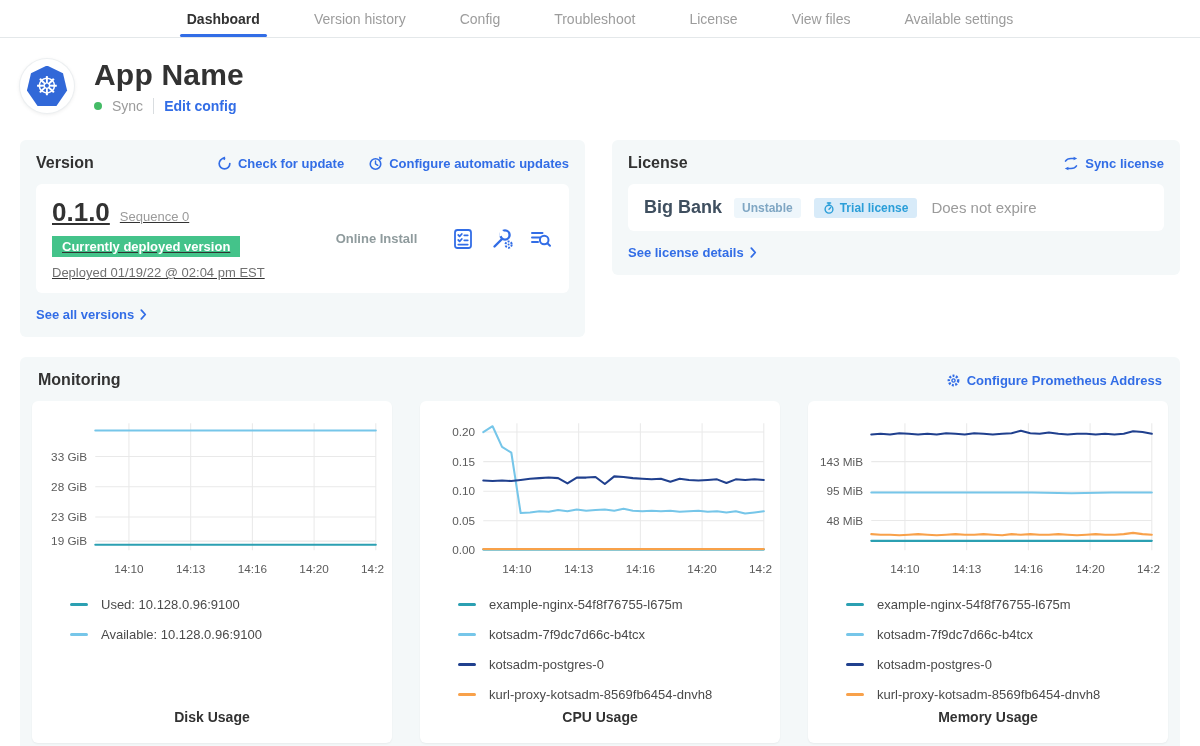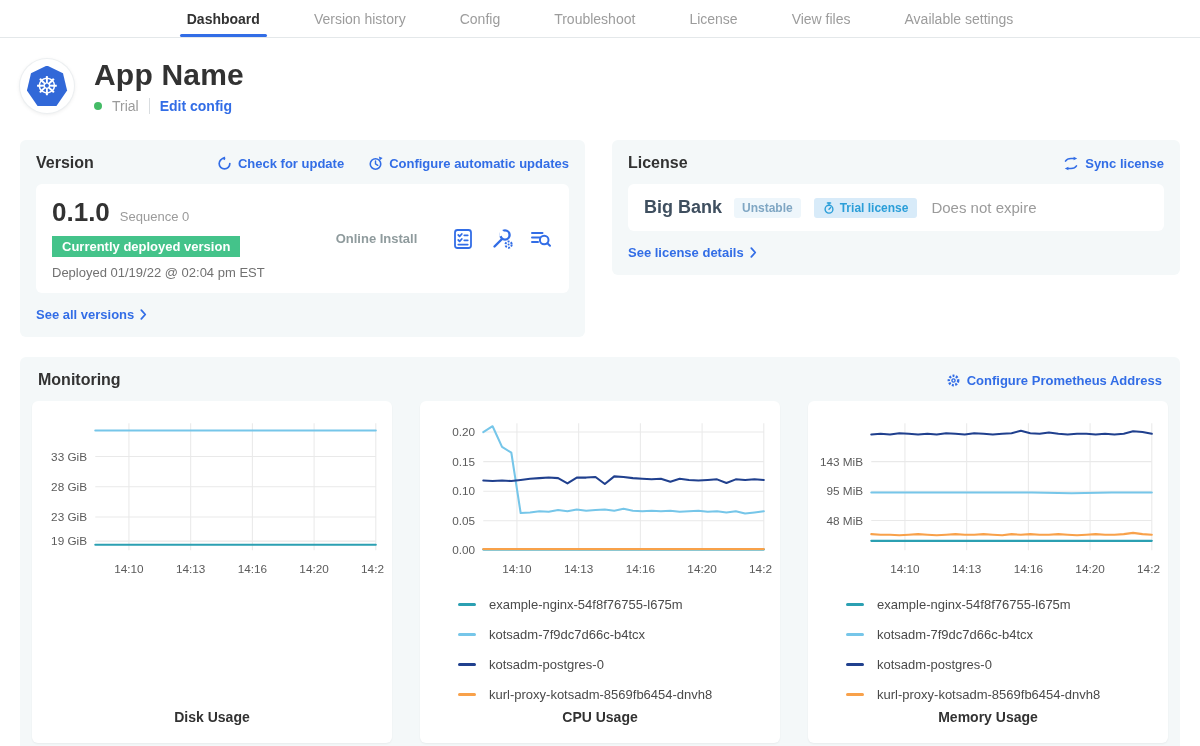--- a/index.html
+++ b/index.html
@@ -39,21 +39,21 @@
   .cards-row { display:flex; gap:27px; margin-top:26px; align-items:flex-start; }
   .card { background:#f4f8f9; border-radius:6px; padding:14px 16px; }
   .card.version { width:565px; flex:none; }
   .card.license { flex:1; }
   .card-header { display:flex; justify-content:space-between; align-items:center; margin-bottom:12px; }
   .card-title { font-size:16px; font-weight:700; }
   .card-links { display:flex; gap:24px; align-items:center; }
 
   .white-box { background:#fff; border-radius:6px; padding:13px 16px; }
   .version-box { display:flex; align-items:center; }
-  .vb-left { display:flex; flex-direction:column; align-items:flex-start; gap:8px; width:250px; }
+  .vb-left { display:flex; flex-direction:column; align-items:flex-start; gap:8px; width:250px;text-decoration:underline; }
   .ver-line { display:flex; align-items:baseline; gap:10px; }
   .ver-number { font-size:26px; font-weight:700; }
   .ver-seq { font-size:13px; color:#9b9b9b; }
   .badge-green { background:#44c38a; color:#fff; font-size:13px; font-weight:700;
     padding:3px 10px; border-radius:0; }
   .deployed { font-size:13px; color:#717171; }
   .vb-mid { flex:1; text-align:center; font-size:13px; font-weight:700; color:#8f9b9d; }
   .vb-icons { display:flex; gap:15px; align-items:center; }
   .vb-icons svg { cursor:pointer; }
   .see-link { margin-top:12px; }
@@ -99,21 +99,21 @@
 <div class="content">
 
   <div class="app-header">
     <div class="app-icon-wrap">
       <div class="k8s-heptagon">☸</div>
     </div>
     <div>
       <div class="app-title">App Name</div>
       <div class="app-status-row">
         <span class="status-dot"></span>
-        <span class="status-text">Trial</span>
+        <span class="status-text">Sync</span>
         <span class="vsep"></span>
         <span class="link">Edit config</span>
       </div>
     </div>
   </div>
 
   <div class="cards-row">
     <div class="card version">
       <div class="card-header">
         <div class="card-title">Version</div>
@@ -258,20 +258,30 @@
             <text x="147.16000000000003" y="156" text-anchor="middle">14:13</text>
             <line x1="207.44000000000003" y1="10" x2="207.44000000000003" y2="134" stroke="#e9e9e9" stroke-width="1"></line>
             <text x="207.44000000000003" y="156" text-anchor="middle">14:16</text>
             <line x1="267.72" y1="10" x2="267.72" y2="134" stroke="#e9e9e9" stroke-width="1"></line>
             <text x="267.72" y="156" text-anchor="middle">14:20</text>
             <line x1="328" y1="10" x2="328" y2="134" stroke="#e9e9e9" stroke-width="1"></line>
             <text x="328" y="156" text-anchor="middle">14:23</text>
             <polyline points="54.0,128.7 93.1,128.7 132.3,128.7 171.4,128.7 210.6,128.7 249.7,128.7 288.9,128.7 328.0,128.7" fill="none" stroke="#2ba0b2" stroke-width="2" stroke-linejoin="round" stroke-linecap="round"></polyline>
             <polyline points="54.0,17.1 93.1,17.1 132.3,17.1 171.4,17.1 210.6,17.1 249.7,17.1 288.9,17.1 328.0,17.1" fill="none" stroke="#76c6e9" stroke-width="2" stroke-linejoin="round" stroke-linecap="round"></polyline>
           </svg>
+    <div class="legend">
+            <div class="legend-item">
+              <span class="legend-dash" style="background: rgb(43, 160, 178);"></span>
+              <span>Used: 10.128.0.96:9100</span>
+            </div>
+            <div class="legend-item">
+              <span class="legend-dash" style="background: rgb(118, 198, 233);"></span>
+              <span>Available: 10.128.0.96:9100</span>
+            </div>
+          </div>
     <div class="chart-title">Disk Usage</div>
   </div>
 
   <div class="chart-card">
     <svg class="chart" viewBox="0 0 336 168">
             <line x1="54" y1="18.65116279069767" x2="328" y2="18.65116279069767" stroke="#e9e9e9" stroke-width="1"></line>
             <text x="46" y="22.65116279069767" text-anchor="end">0.20</text>
             <line x1="54" y1="47.48837209302326" x2="328" y2="47.48837209302326" stroke="#e9e9e9" stroke-width="1"></line>
             <text x="46" y="51.48837209302326" text-anchor="end">0.15</text>
             <line x1="54" y1="76.32558139534883" x2="328" y2="76.32558139534883" stroke="#e9e9e9" stroke-width="1"></line>

